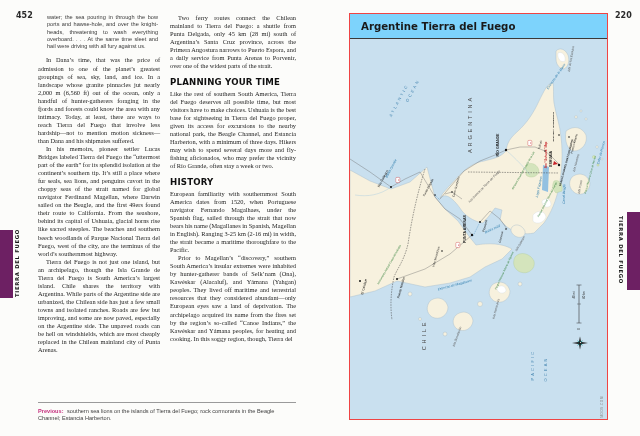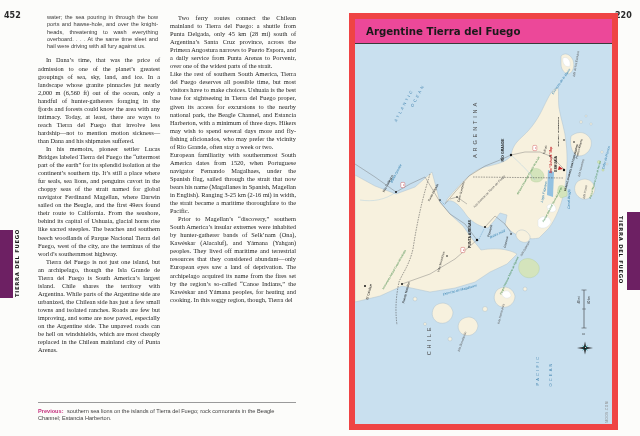--- a/index.html
+++ b/index.html
@@ -15,21 +15,21 @@
   .mhead{font:bold 8.6px "DejaVu Sans",sans-serif;letter-spacing:.2px;color:#0f0f0f;
          margin:7px 0 2.5px 0;}
   .rule{position:absolute;left:38px;width:258px;top:402px;border-top:.5px solid #9a9a9a;height:0;}
   .caption{position:absolute;left:38px;width:258px;top:408px;
            font:5.6px/7px "Liberation Sans",sans-serif;color:#3f3f3f;}
   .caption b{color:#c4307e;}
   .tabrect{position:absolute;width:13px;background:#6d2063;}
   .tabtext{position:absolute;width:84px;text-align:center;color:#161616;
            font:bold 5.3px "DejaVu Sans",sans-serif;letter-spacing:.7px;}
   .mapframe{position:absolute;left:349px;top:13px;width:257px;height:405px;
-            border:6px solid #ef4444;background:#ec4899;}
+            border:1px solid #ef4444;background:#7dd3fc;}
   .maptitle{height:24px;border-bottom:1px solid #3a3a3a;display:flex;align-items:center;
             padding-left:11px;font:bold 10.2px "DejaVu Sans",sans-serif;color:#1a1a1a;}
   svg.map{display:block;width:257px;height:380px;}
   svg.map text{font-family:"Liberation Sans",sans-serif;text-anchor:middle;}
   .sea{fill:#c9e0ef;}
   .land{fill:#f7f1de;stroke:#a9bfcc;stroke-width:.45;}
   .snow{fill:#ffffff;stroke:#c7d6e0;stroke-width:.3;}
   .park{fill:#d4e4bc;stroke:#a5c48c;stroke-width:.3;}
   .lake{fill:#93c1e1;}
   .riv{fill:none;stroke:#93c1e1;stroke-width:.35;}
@@ -52,35 +52,37 @@
   .t-shield{fill:#c52228;font-size:2.4px;font-weight:bold;}
   .shieldbox{fill:#fff;stroke:#c52228;stroke-width:.35;}
   .compass-main{fill:#1d1d1d;}
   .compass-diag{fill:#2b8e8e;}
 </style>
 </head>
 <body>
 
 <div class="spread">
 
-  <div class="pagenum" style="left:4px;">452</div>
+  <div class="pagenum" style="left:16px;">452</div>
 
   <div class="tabrect" style="left:0;top:230px;height:68px;"></div>
   <div class="tabtext" style="left:-25px;top:260px;transform:rotate(-90deg);">TIERRA DEL FUEGO</div>
 
   <div class="col" style="left:38px;width:122px;">
     <div class="quote">water; the sea pouring in through the bow ports and hawse-hole, and over the knight-heads, threatening to wash everything overboard. . . . At the same time sleet and hail were driving with all fury against us.</div>
     <p class="ind">In Dana’s time, that was the price of admission to one of the planet’s greatest groupings of sea, sky, land, and ice. In a landscape whose granite pinnacles jut nearly 2,000 m (6,560 ft) out of the ocean, only a handful of hunter-gatherers foraging in the fjords and forests could know the area with any intimacy. Today, at least, there are ways to reach Tierra del Fuego that involve less hardship—not to mention motion sickness—than Dana and his shipmates suffered.</p>
     <p class="ind">In his memoirs, pioneer settler Lucas Bridges labeled Tierra del Fuego the “uttermost part of the earth” for its splendid isolation at the continent’s southern tip. It’s still a place where fur seals, sea lions, and penguins cavort in the choppy seas of the strait named for global navigator Ferdinand Magellan, where Darwin sailed on the Beagle, and the first 49ers found their route to California. From the seashore, behind its capital of Ushuaia, glacial horns rise like sacred steeples. The beaches and southern beech woodlands of Parque Nacional Tierra del Fuego, west of the city, are the terminus of the world’s southernmost highway.</p>
     <p class="ind">Tierra del Fuego is not just one island, but an archipelago, though the Isla Grande de Tierra del Fuego is South America’s largest island. Chile shares the territory with Argentina. While parts of the Argentine side are urbanized, the Chilean side has just a few small towns and isolated ranches. Roads are few but improving, and some are now paved, especially on the Argentine side. The unpaved roads can be hell on windshields, which are most cheaply replaced in the Chilean mainland city of Punta Arenas.</p>
   </div>
 
   <div class="col" style="left:170px;width:126px;">
     <p class="ind">Two ferry routes connect the Chilean mainland to Tierra del Fuego: a shuttle from Punta Delgada, only 45 km (28 mi) south of Argentina’s Santa Cruz province, across the Primera Angostura narrows to Puerto Espora, and a daily service from Punta Arenas to Porvenir, over one of the widest parts of the strait.</p>
+    <div class="mhead">PLANNING YOUR TIME</div>
     <p>Like the rest of southern South America, Tierra del Fuego deserves all possible time, but most visitors have to make choices. Ushuaia is the best base for sightseeing in Tierra del Fuego proper, given its access for excursions to the nearby national park, the Beagle Channel, and Estancia Harberton, with a minimum of three days. Hikers may wish to spend several days more and fly-fishing aficionados, who may prefer the vicinity of Río Grande, often stay a week or two.</p>
+    <div class="mhead">HISTORY</div>
     <p>European familiarity with southernmost South America dates from 1520, when Portuguese navigator Fernando Magalhaes, under the Spanish flag, sailed through the strait that now bears his name (Magallanes in Spanish, Magellan in English). Ranging 3-25 km (2-16 mi) in width, the strait became a maritime thoroughfare to the Pacific.</p>
     <p class="ind">Prior to Magellan’s “discovery,” southern South America’s insular extremes were inhabited by hunter-gatherer bands of Selk’nam (Ona), Kawéskar (Alacaluf), and Yámana (Yahgan) peoples. They lived off maritime and terrestrial resources that they considered abundant—only European eyes saw a land of deprivation. The archipelago acquired its name from the fires set by the region’s so-called “Canoe Indians,” the Kawéskar and Yámana peoples, for heating and cooking. In this soggy region, though, Tierra del</p>
   </div>
 
   <div class="rule"></div>
   <div class="caption">
     <b>Previous:</b>
     <span style="margin-left:2px;">southern sea lions on the islands of Tierra del Fuego; rock cormorants in the Beagle Channel; Estancia Harberton.</span>
   </div>
 

